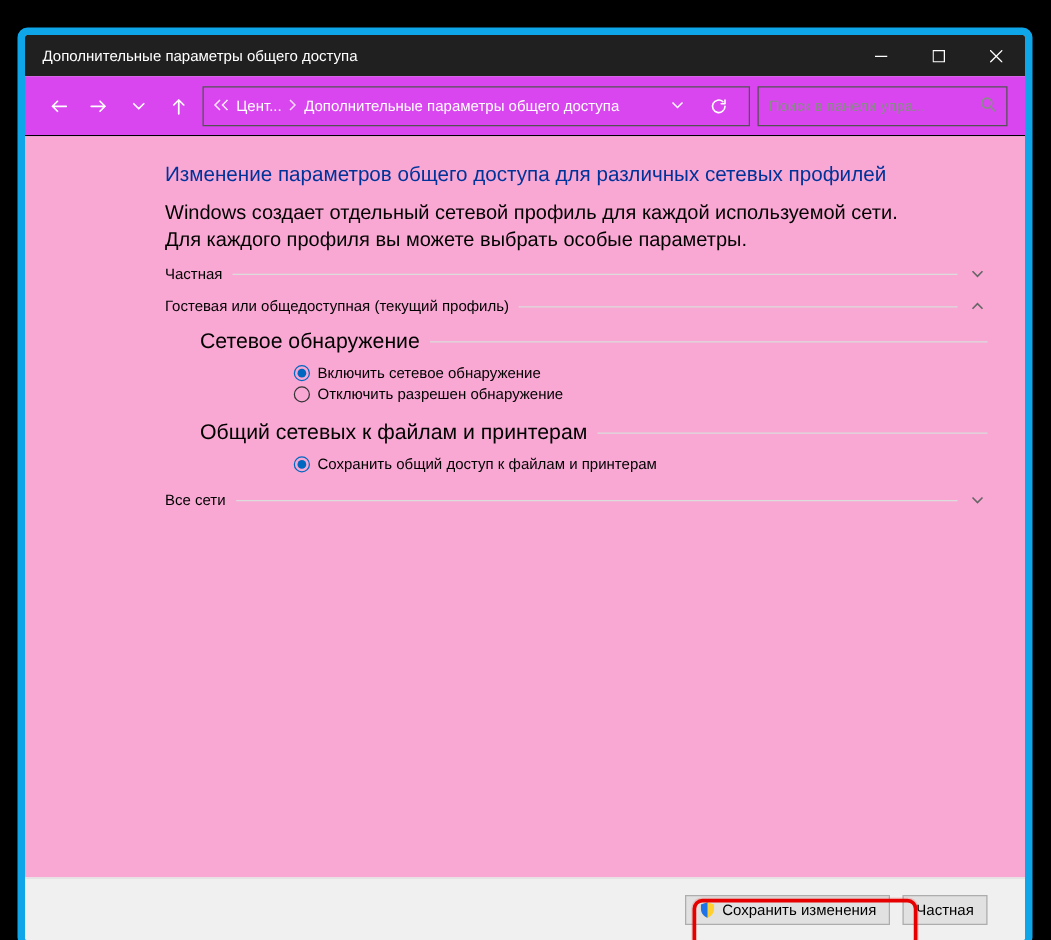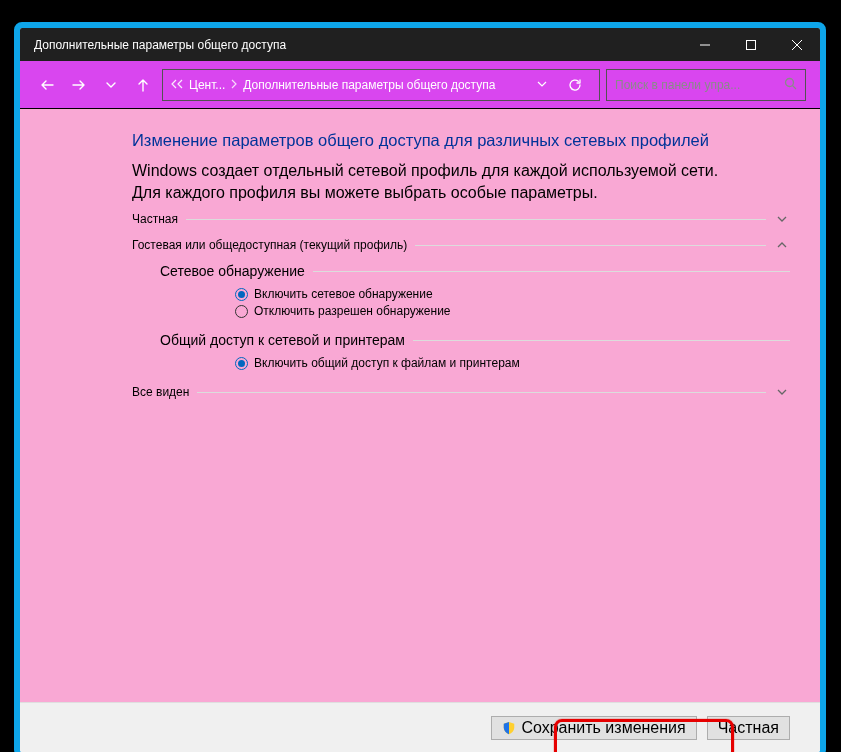--- a/index.html
+++ b/index.html
@@ -47,36 +47,36 @@
   h1.page-title { color: #003399; font-size: 16.5px; font-weight: 400; margin-bottom: 10px; }
   .page-desc { font-size: 16px; color: #000; max-width: 610px; line-height: 1.35; }
   .section-head {
     display: flex; align-items: center; font-size: 12px; color: #000; cursor: default;
     margin: 8px 0 10px 0;
   }
   .section-head .label { white-space: nowrap; }
   .section-head .rule { flex: 1; height: 1px; background: #dcdcdc; margin: 0 8px; }
   .section-head .chev { width: 16px; height: 16px; display:flex; align-items:center; justify-content:center; color:#555;}
   .subgroup { margin-left: 28px; margin-bottom: 14px; }
-  .subgroup-head { display:flex; align-items:center; font-size:14px; margin-bottom:8px; }
+  .subgroup-head { display:flex; align-items:center; font-size:17px; margin-bottom:8px; }
   .subgroup-head .label { white-space: nowrap; }
   .subgroup-head .rule { flex:1; height:1px; background:#dcdcdc; margin-left:8px; }
   .subdesc { font-size: 12px; margin-left: 28px; max-width: 540px; line-height:1.35; margin-bottom:10px;}
   .radios { margin-left: 56px; }
   .radio-row { display:flex; align-items:center; font-size:12px; gap:6px; margin:3px 0;padding-left:19px;}
   .radio { width:13px; height:13px; border:1px solid #333; border-radius:50%; display:inline-flex; align-items:center; justify-content:center; flex-shrink:0;}
   .radio.checked { border-color:#0067c0; }
   .radio.checked::after { content:""; width:7px; height:7px; background:#0067c0; border-radius:50%; }
   
   .footer {
     height: 50px; background:#f0f0f0; border-top:1px solid #dfdfdf; display:flex;
     align-items:center; justify-content:flex-end; padding-right:30px; gap:10px; flex-shrink:0;
   }
   .btn {
-    height:24px; border:1px solid #adadad; background:#e1e1e1; font-size:16px;
+    height:24px; border:1px solid #adadad; background:#e1e1e1; font-size:12px;
     padding:0 10px; display:flex; align-items:center; gap:5px; cursor:default;justify-content:center;
   }
   .shield { width:14px; height:14px; }
   .highlight-save {
     position:absolute; border:3px solid #e60000; border-radius:8px; pointer-events:none;
     box-shadow: 0 0 0 1px rgba(230,0,0,.15);
   }
 </style>
 </head>
 <body>
@@ -198,33 +198,33 @@
         </div>
         <div class="radio-row">
           <span class="radio"></span>
           <span>Отключить разрешен обнаружение</span>
         </div>
       </div>
     </div>
 
     <div class="subgroup">
       <div class="subgroup-head">
-        <span class="label">Общий доступ к сетевой и принтерам</span>
+        <span class="label">Общий сетевых к файлам и принтерам</span>
         <span class="rule"></span>
       </div>
       <div class="radios">
         <div class="radio-row">
           <span class="radio checked"></span>
-          <span>Включить общий доступ к файлам и принтерам</span>
+          <span>Сохранить общий доступ к файлам и принтерам</span>
         </div>
       </div>
     </div>
 
     <div class="section-head">
-      <span class="label">Все виден</span>
+      <span class="label">Все сети</span>
       <span class="rule"></span>
       <span class="chev">
         <svg width="12" height="12" viewBox="0 0 12 12">
             <path d="M2 4l4 4 4-4" fill="none" stroke="#666" stroke-width="1.3"></path>
           </svg>
       </span>
     </div>
   </div>
 
   <div class="footer">

